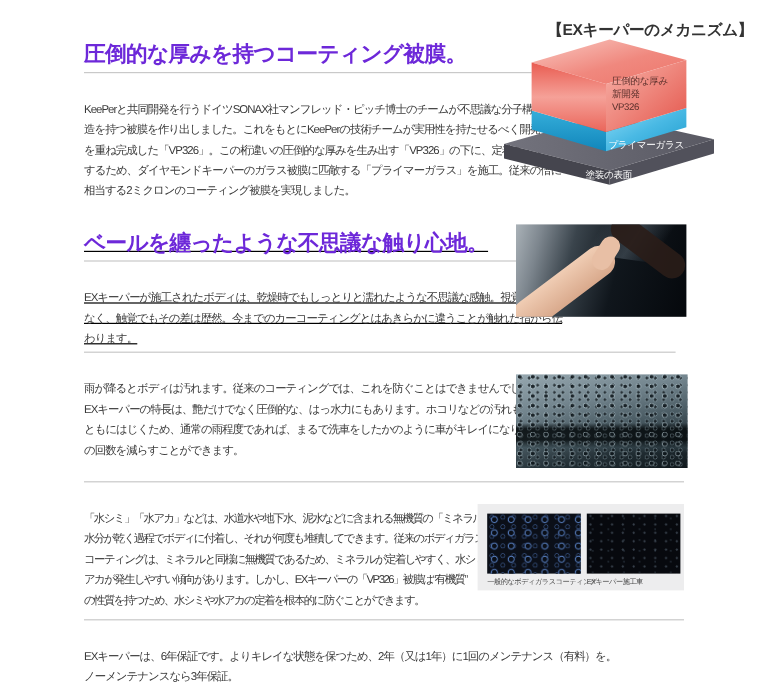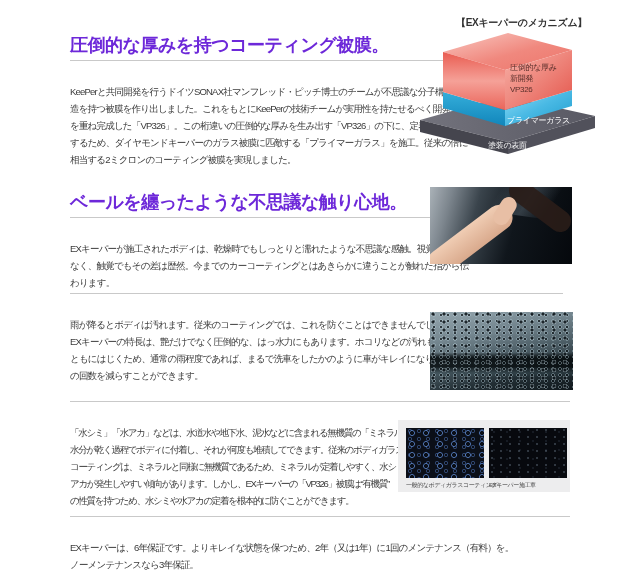--- a/index.html
+++ b/index.html
@@ -14,28 +14,28 @@
     font-size:18px;font-weight:bold;color:#6d28d9;letter-spacing:-0.5px;
     line-height:18px;white-space:nowrap;
   }
   .sec-rule{height:1px;background:#c9c9c9;margin-top:6px;}
   .sec-body{
     font-size:9.5px;color:#3a3a3a;letter-spacing:-0.8px;line-height:17px;
     margin-top:22px;white-space:pre-line;
   }
   .sec-body.tight{letter-spacing:-1.3px;}
   #sec1{top:36px;}  #sec1 .sec-rule{width:373px;}
-  #sec2{top:193px;} #sec2 .sec-rule{width:360px;}
+  #sec2{top:193px;text-decoration:underline;} #sec2 .sec-rule{width:360px;}
   #sec3{top:287px;} #sec3 .sec-rule{width:493px;}
   #sec4{top:395px;} #sec4 .sec-rule{width:500px;}
   #sec5{top:510px;} #sec5 .sec-rule{width:500px;}
   
   #diagram{left:420px;top:10px;width:220px;height:160px;}
   #diagram-title{
-    position:absolute;left:36px;top:6px;font-size:10px;font-weight:bold;color:#333;
+    position:absolute;left:36px;top:6px;font-size:13px;font-weight:bold;color:#333;
     letter-spacing:-0.3px;white-space:nowrap;
   }
   #diagram svg{position:absolute;left:0;top:20px;}
   .dg-label{font-size:8px;letter-spacing:-0.3px;}
   .dg-red-label{fill:#5a2f2b;}
   .dg-white-label{fill:#ffffff;}
   
   .photo{position:absolute;overflow:hidden;}
   #img-hands{left:430px;top:187px;width:142px;height:77px;
     background:linear-gradient(105deg,#aab2b8 0%,#7d868e 14%,#3a444c 32%,#10161c 58%,#05080c 100%);}

